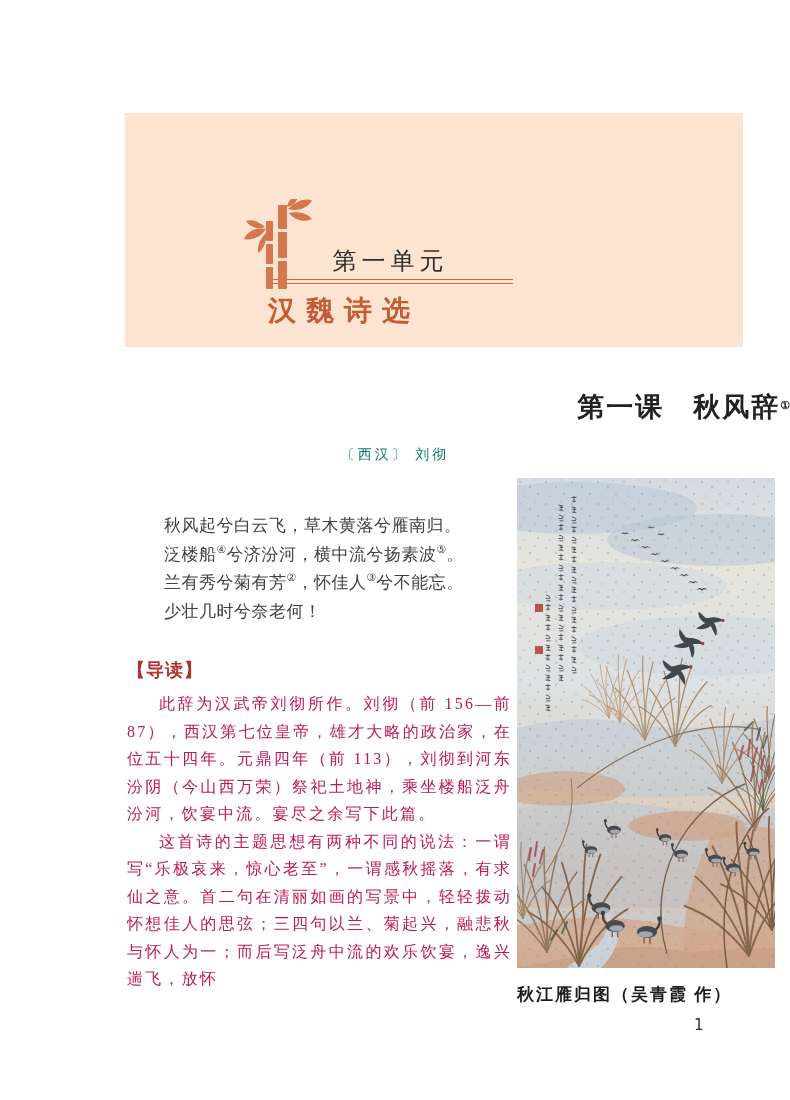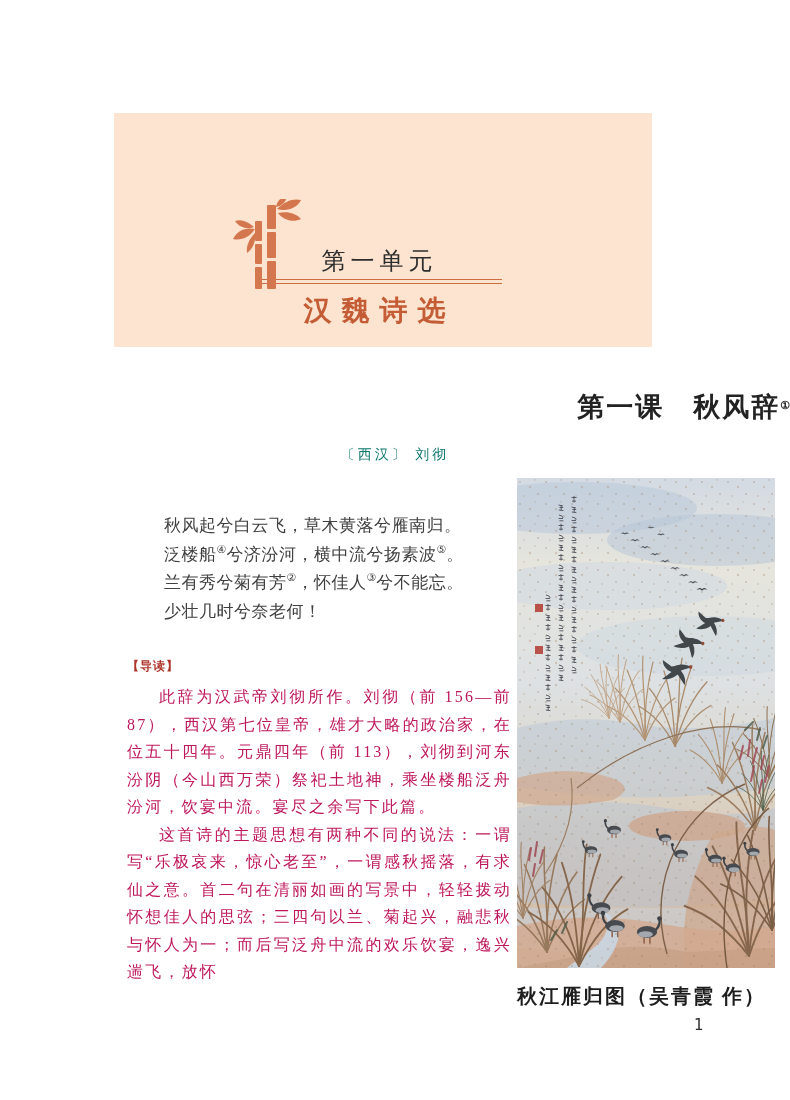--- a/index.html
+++ b/index.html
@@ -9,32 +9,32 @@
     --ink:#3b3b3b;
   }
   *{margin:0;padding:0;box-sizing:border-box;}
   html,body{background:#fff;}
   .page{
     position:relative;width:790px;height:1100px;background:#fff;overflow:hidden;
     font-family:"Liberation Serif","DejaVu Serif",serif;color:var(--ink);
   }
   
   .unit-box{
-    position:absolute;left:114px;top:113px;width:538px;height:234px;
+    position:absolute;left:125px;top:113px;width:618px;height:234px;
     background:var(--header-bg);
   }
   .unit-inner{position:absolute;left:143px;top:88px;width:245px;}
   .bamboo{position:absolute;left:-24px;top:-2px;}
   .unit-label-row{
     height:78px;display:flex;align-items:flex-end;justify-content:center;
     font-size:24px;letter-spacing:5px;color:#2d2d2d;padding-bottom:2px;
   }
   .unit-rule{height:2px;border-top:1.5px solid var(--accent);border-bottom:1.5px solid var(--accent);height:5px;}
   .unit-title{
-    margin-top:8px;text-align:center;font-size:28px;letter-spacing:10px;
+    margin-top:8px;font-size:28px;letter-spacing:10px;
     color:#c45c36;font-weight:bold;
   }
   
   .lesson-title{
     margin-top:390px;text-align:right;font-size:27px;font-weight:bold;
     letter-spacing:2px;line-height:34px;color:#222;
   }
   .lesson-title{position:absolute;left:0;right:0;top:0;margin-top:390px;}
   .note-ref{
     font-size:11px;vertical-align:7px;letter-spacing:0;line-height:0;
@@ -45,33 +45,33 @@
   }
   
   .content{
     position:absolute;left:127px;top:478px;width:650px;
     display:flex;align-items:flex-start;
   }
   .left-col{width:385px;padding-top:34px;}
   .poem{padding-left:37px;font-size:17px;letter-spacing:0.5px;color:#404040;}
   .poem-line{line-height:28.5px;white-space:nowrap;}
   .guide-label{
-    margin-top:32px;font-size:12px;font-weight:bold;color:var(--guide-red);
+    margin-top:32px;font-size:18px;font-weight:bold;color:var(--guide-red);
     letter-spacing:1px;
   }
   .guide-paras{margin-top:8px;}
   .guide-p{
     font-size:16px;line-height:27.5px;letter-spacing:2.2px;
     text-align:justify;text-justify:inter-character;text-indent:2em;color:#be185d;
   }
   
   .art{width:258px;margin-left:5px;}
   .painting{display:block;width:258px;height:490px;}
   .caption{
-    margin-top:15px;font-size:20px;font-weight:bold;letter-spacing:2px;color:#1d1d1d;
+    margin-top:15px;font-size:17px;font-weight:bold;letter-spacing:2px;color:#1d1d1d;
   }
   .page-number{
     position:absolute;left:694px;top:1016px;font-size:15px;color:#2a2a2a;
     font-family:"DejaVu Sans","Liberation Sans",sans-serif;
   }
 </style>
 </head>
 <body>
 
 <div class="page">

